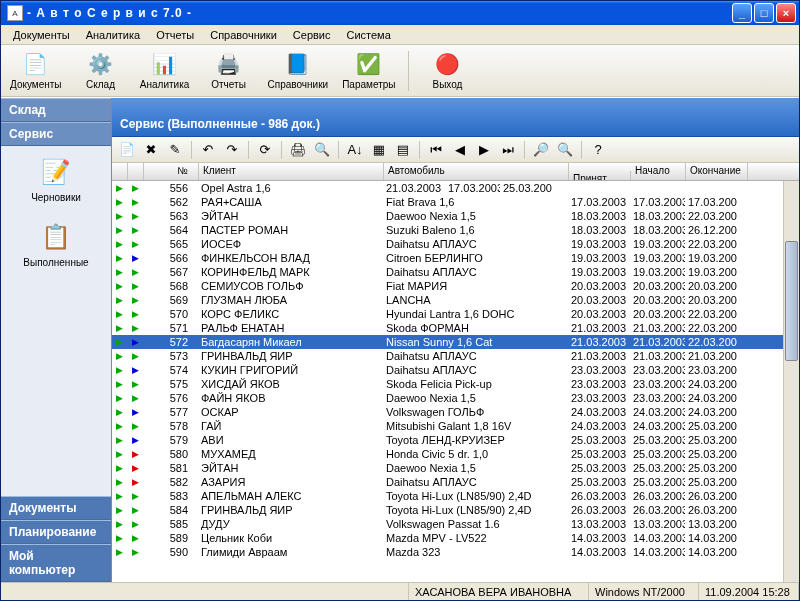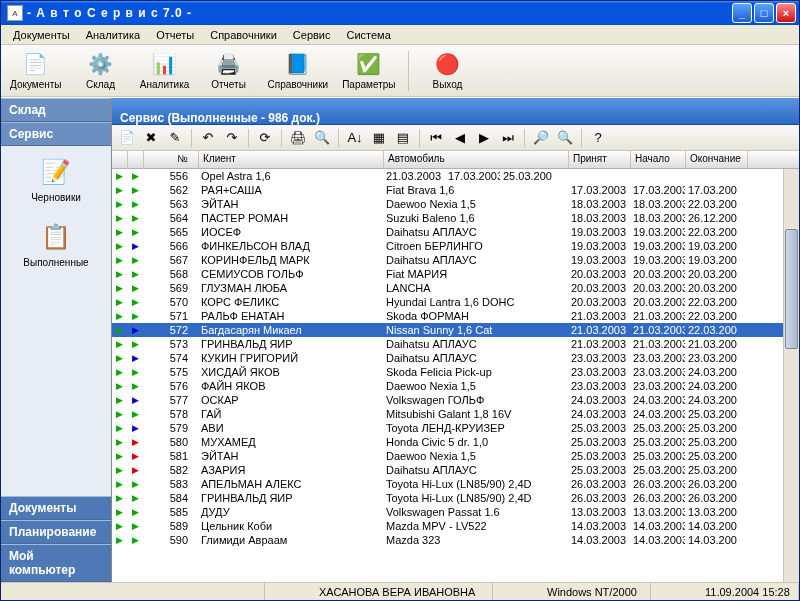--- a/index.html
+++ b/index.html
@@ -22,40 +22,40 @@
   .content { flex:1; display:flex; border-top:1px solid #fff; overflow:hidden; }
   .sidebar { width:110px; background:linear-gradient(to bottom,#7da2ce 0%, #8fb4e0 100%); display:flex; flex-direction:column; }
   .side-head { background:#6b8fc0; color:#fff; font-weight:bold; font-size:12px; padding:4px 8px; border-top:1px solid #9fbae0; border-bottom:1px solid #4a6a9a; cursor:pointer; }
   .side-body { flex:1; background:#e7ecf5; padding:10px 0; display:flex; flex-direction:column; align-items:center; gap:18px; }
   .side-item { display:flex; flex-direction:column; align-items:center; gap:4px; cursor:pointer; }
   .side-item .si-ico { width:32px; height:32px; display:flex; align-items:center; justify-content:center; font-size:24px; }
   .side-item .si-lbl { font-size:10px; text-align:center; }
   .side-bottom { }
   .side-bottom .side-head { background:#4f79b5; }
   .main { flex:1; display:flex; flex-direction:column; background:#fff; border-left:1px solid #888; }
-  .tab-head { height:22px; background:linear-gradient(to bottom,#5a95e0,#2a6ac5); color:#fff; font-weight:bold; font-size:12px; padding:13px 8px; border-bottom:1px solid #1a4a9a; }
+  .tab-head { height:22px; background:linear-gradient(to bottom,#5a95e0,#2a6ac5); color:#fff; font-weight:bold; font-size:12px; padding:19px 8px; border-bottom:1px solid #1a4a9a; }
   .mini-tb { height:26px; background:linear-gradient(to bottom,#fafafa,#e8e5d8); border-bottom:1px solid #c8c4b8; display:flex; align-items:center; gap:2px; padding:0 4px; }
   .mtb { width:22px; height:22px; display:flex; align-items:center; justify-content:center; cursor:pointer; border:1px solid transparent; font-size:13px; }
   .msep { width:1px; height:18px; background:#c8c4b8; margin:0 3px; }
   .grid-head { display:flex; height:18px; background:linear-gradient(to bottom,#fff,#ddd); border-bottom:1px solid #b0b0b0; }
   .gh { border-right:1px solid #c8c4b8; padding:2px 4px; font-size:10px; overflow:hidden; white-space:nowrap; cursor:pointer; }
   .gh.c0{width:16px;} .gh.c1{width:16px;} .gh.c2{width:55px;padding-left:18px;} .gh.c3{width:185px;}
-  .gh.c4{width:185px;} .gh.c5{width:62px;} .gh.c6{width:55px;} .gh.c7{width:62px;}
+  .gh.c4{width:185px;} .gh.c5{width:62px;margin-top:8px;} .gh.c6{width:55px;} .gh.c7{width:62px;}
   .grid-body { flex:1; overflow:hidden; position:relative; }
   .row { display:flex; height:14px; font-size:10px; align-items:center; }
   .row.sel { background:#316ac5; color:#fff; }
   .cell { overflow:hidden; white-space:nowrap; padding:0 2px; border-right:1px solid transparent; }
   .c0{width:16px;display:flex;align-items:center;justify-content:center;} 
   .c1{width:16px;display:flex;align-items:center;justify-content:center;}
   .c2{width:55px;text-align:right;padding-right:10px;} .c3{width:185px;} .c4{width:185px;}
   .c5{width:62px;} .c6{width:55px;} .c7{width:62px;}
   .arrow-g { color:#0a0; font-size:9px; }
   .arrow-b { color:#00d; font-size:9px; }
   .arrow-r { color:#d00; font-size:9px; }
-  .status { height:18px; background:#ece9d8; border-top:1px solid #c8c4b8; display:flex; font-size:10px;gap:48px; }
+  .status { height:18px; background:#ece9d8; border-top:1px solid #c8c4b8; display:flex; font-size:10px; }
   .sseg { border-right:1px solid #c8c4b8; padding:2px 6px; display:flex; align-items:center; }
   .vsb { position:absolute; right:0; top:0; bottom:0; width:16px; background:#e8e5d8; border-left:1px solid #c8c4b8; }
   .vsb .thumb { position:absolute; left:1px; right:1px; top:60px; height:120px; background:linear-gradient(to right,#ccd9ed,#a9b7d1); border:1px solid #888; border-radius:2px; cursor:pointer; }
 </style>
 </head>
 <body>
 
 <div class="window">
   <div class="titlebar">
     <div class="ticon">A</div>

